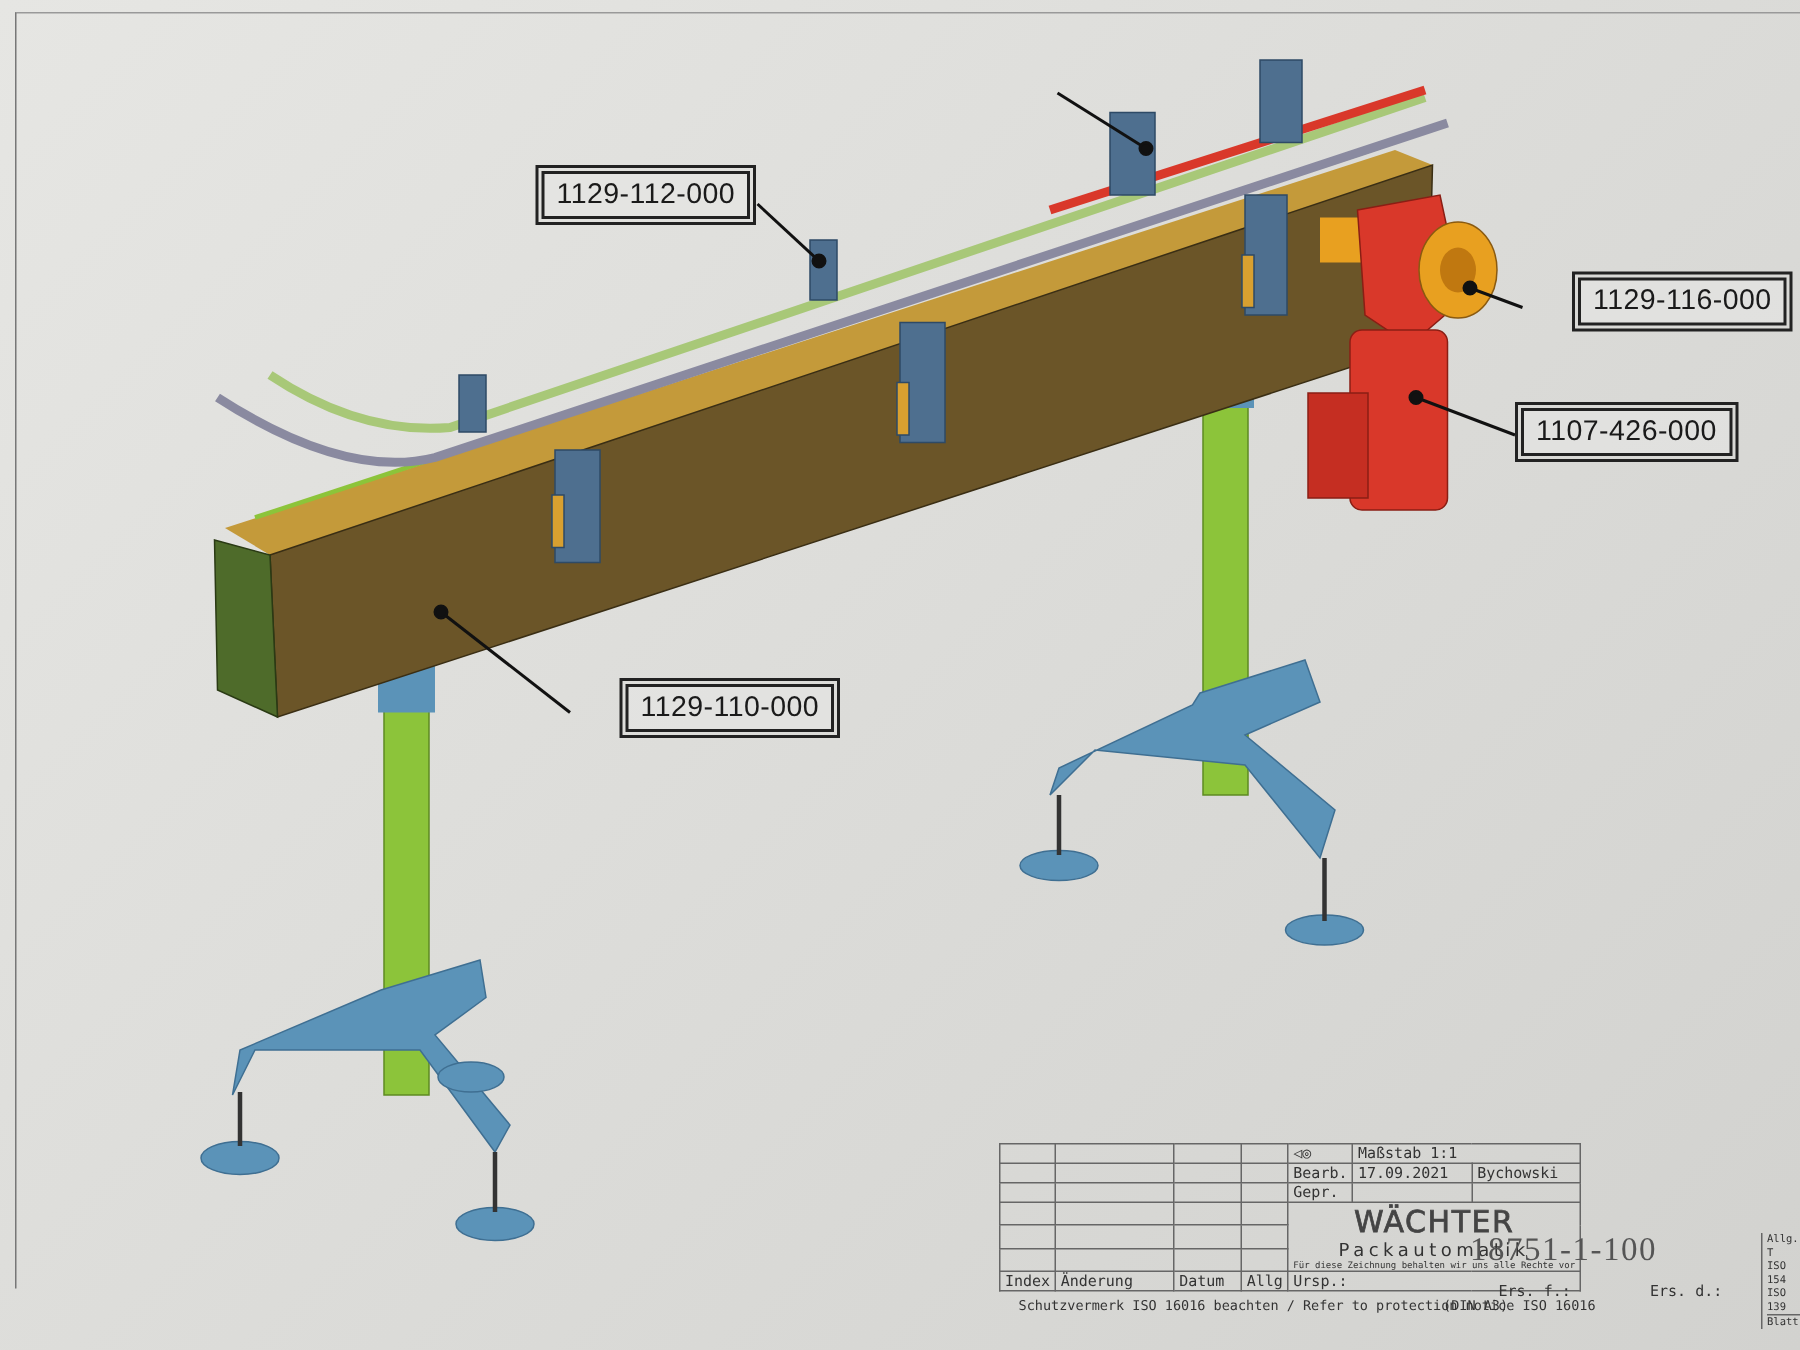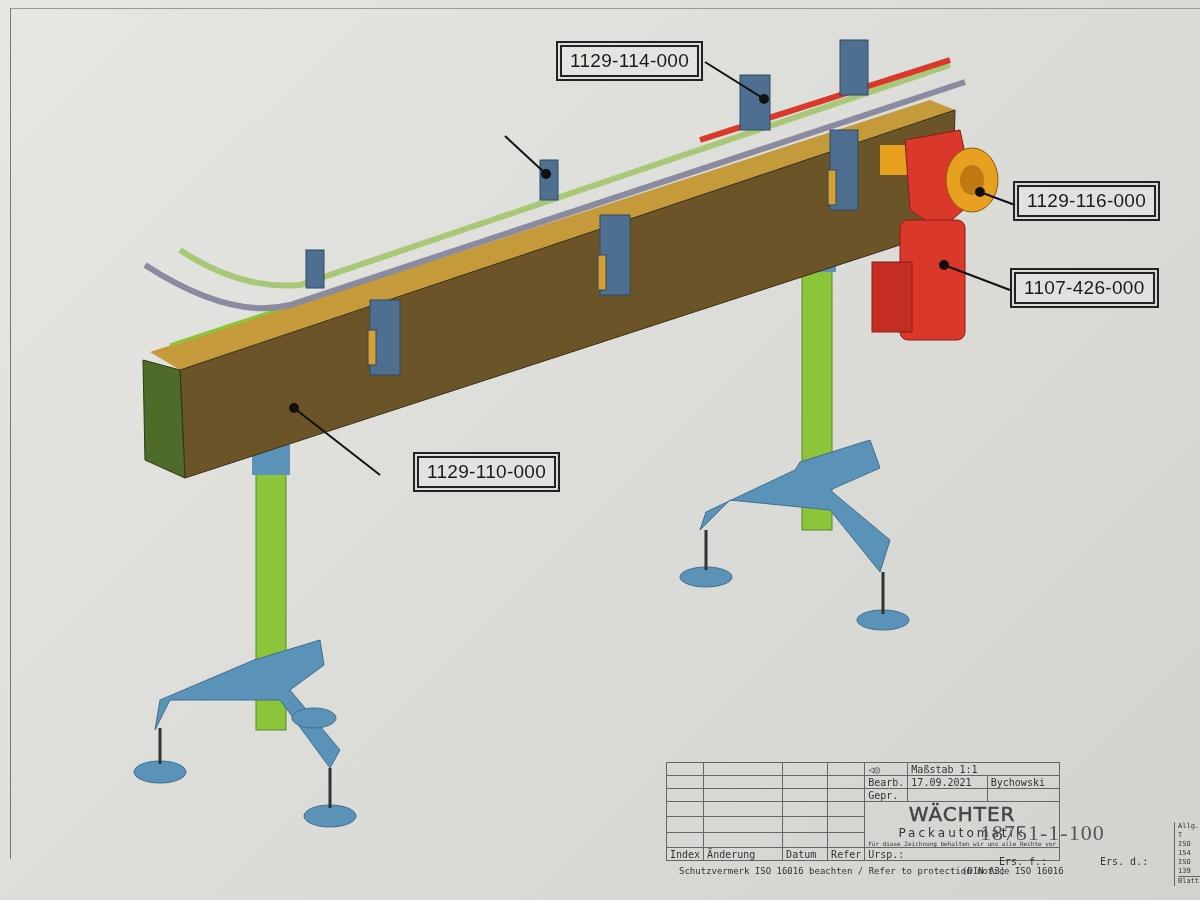--- a/index.html
+++ b/index.html
@@ -93,24 +93,24 @@
         <circle cx="546" cy="174" r="4" fill="#111"></circle>
       <line x1="1015" y1="205" x2="980" y2="192"></line>
         <circle cx="980" cy="192" r="4" fill="#111"></circle>
       <line x1="1010" y1="290" x2="944" y2="265"></line>
         <circle cx="944" cy="265" r="4" fill="#111"></circle>
       <line x1="380" y1="475" x2="294" y2="408"></line>
         <circle cx="294" cy="408" r="4" fill="#111"></circle>
     </g>
   </svg>
 
-  <div class="callout" style="left:556px;top:41px;">
-    <div class="inner">1129-114-000</div>
+  <div class="callout" style="left:357px;top:110px;">
+    <div class="inner">1129-112-000</div>
   </div>
-  <div class="callout" style="left:1013px;top:181px;text-align:center;">
+  <div class="callout" style="left:1048px;top:181px;text-align:center;">
     <div class="inner">1129-116-000</div>
   </div>
   <div class="callout" style="left:1010px;top:268px;">
     <div class="inner">1107-426-000</div>
   </div>
   <div class="callout" style="left:378px;top:452px;margin-left:35px;">
     <div class="inner">1129-110-000</div>
   </div>
 
   <div class="tb">
@@ -162,21 +162,21 @@
       <tr>
             <td></td>
             <td></td>
             <td></td>
             <td></td>
           </tr>
       <tr>
         <td class="lbl">Index</td>
         <td class="lbl" style="text-align:left">Änderung</td>
         <td class="lbl">Datum</td>
-        <td class="lbl">Refer</td>
+        <td class="lbl">Allg</td>
         <td class="lbl" colspan="3">Ursp.:</td>
       </tr>
     </tbody>
       </table>
   </div>
   <div class="drawno">18751-1-100</div>
   <div class="ersf">Ers. f.:</div>
   <div class="ersd">Ers. d.:</div>
   <div class="prot">Schutzvermerk ISO 16016 beachten / Refer to protection notice ISO 16016</div>
   <div class="din">(DIN A3)</div>

